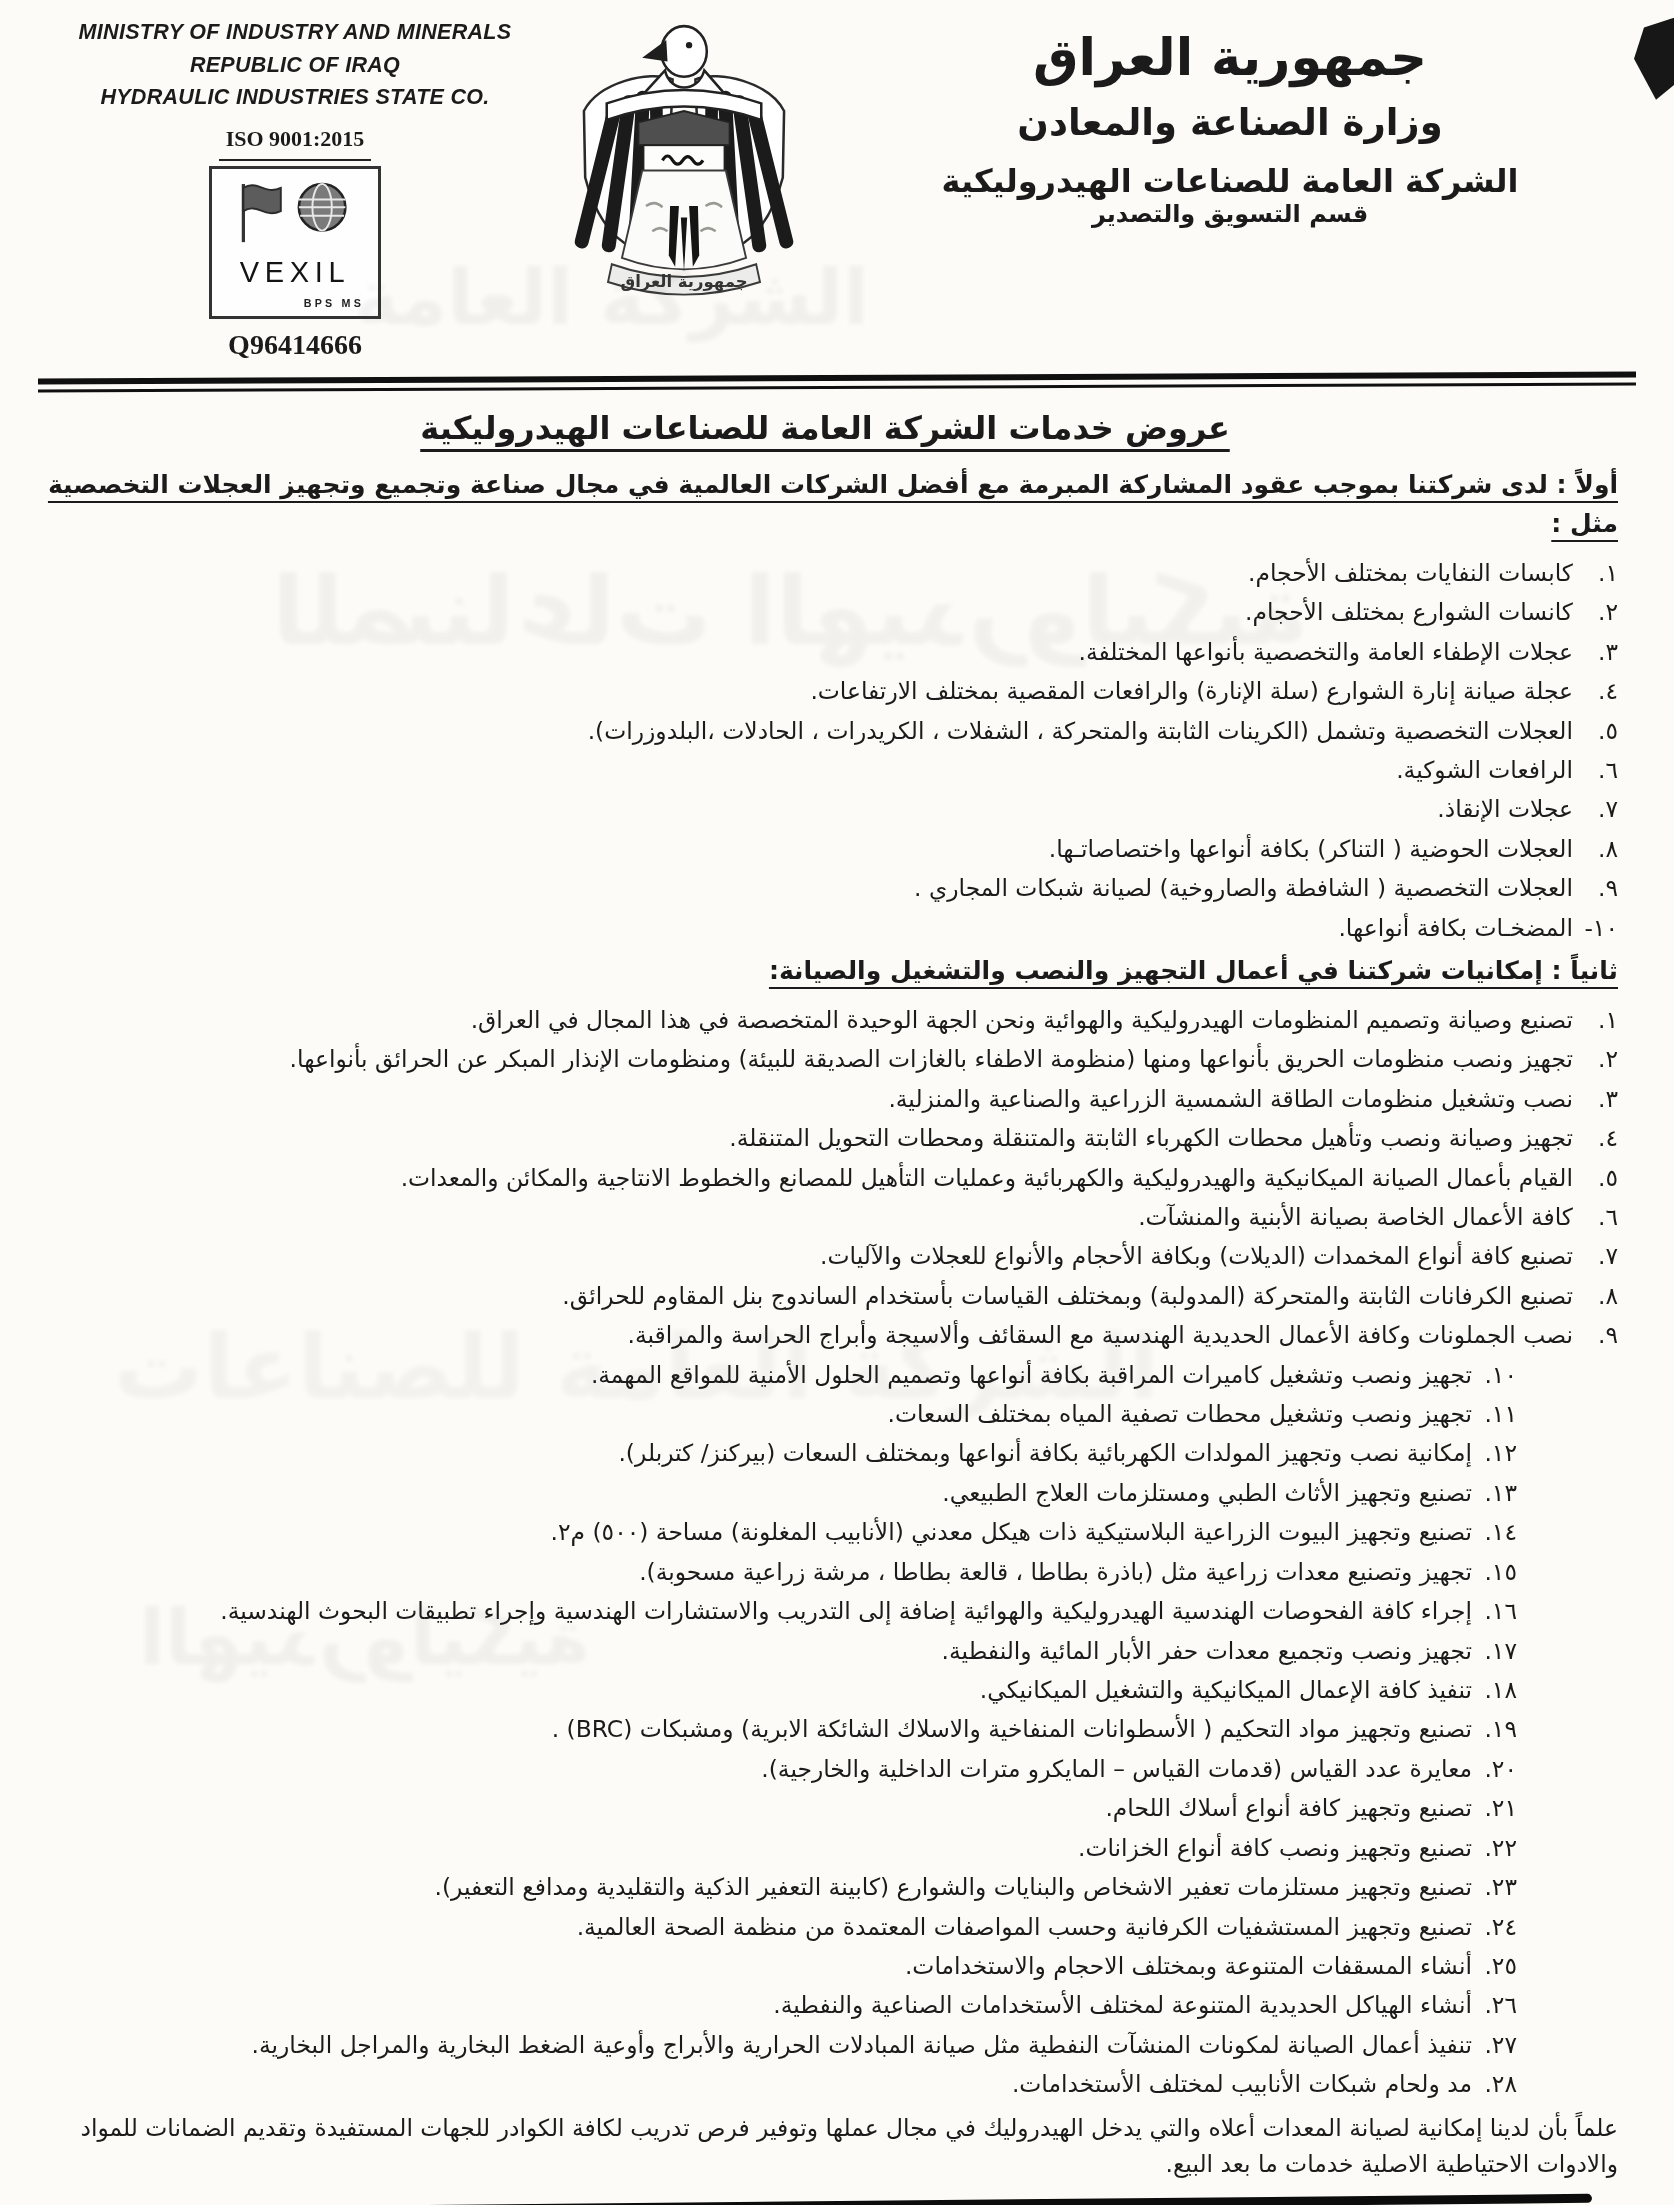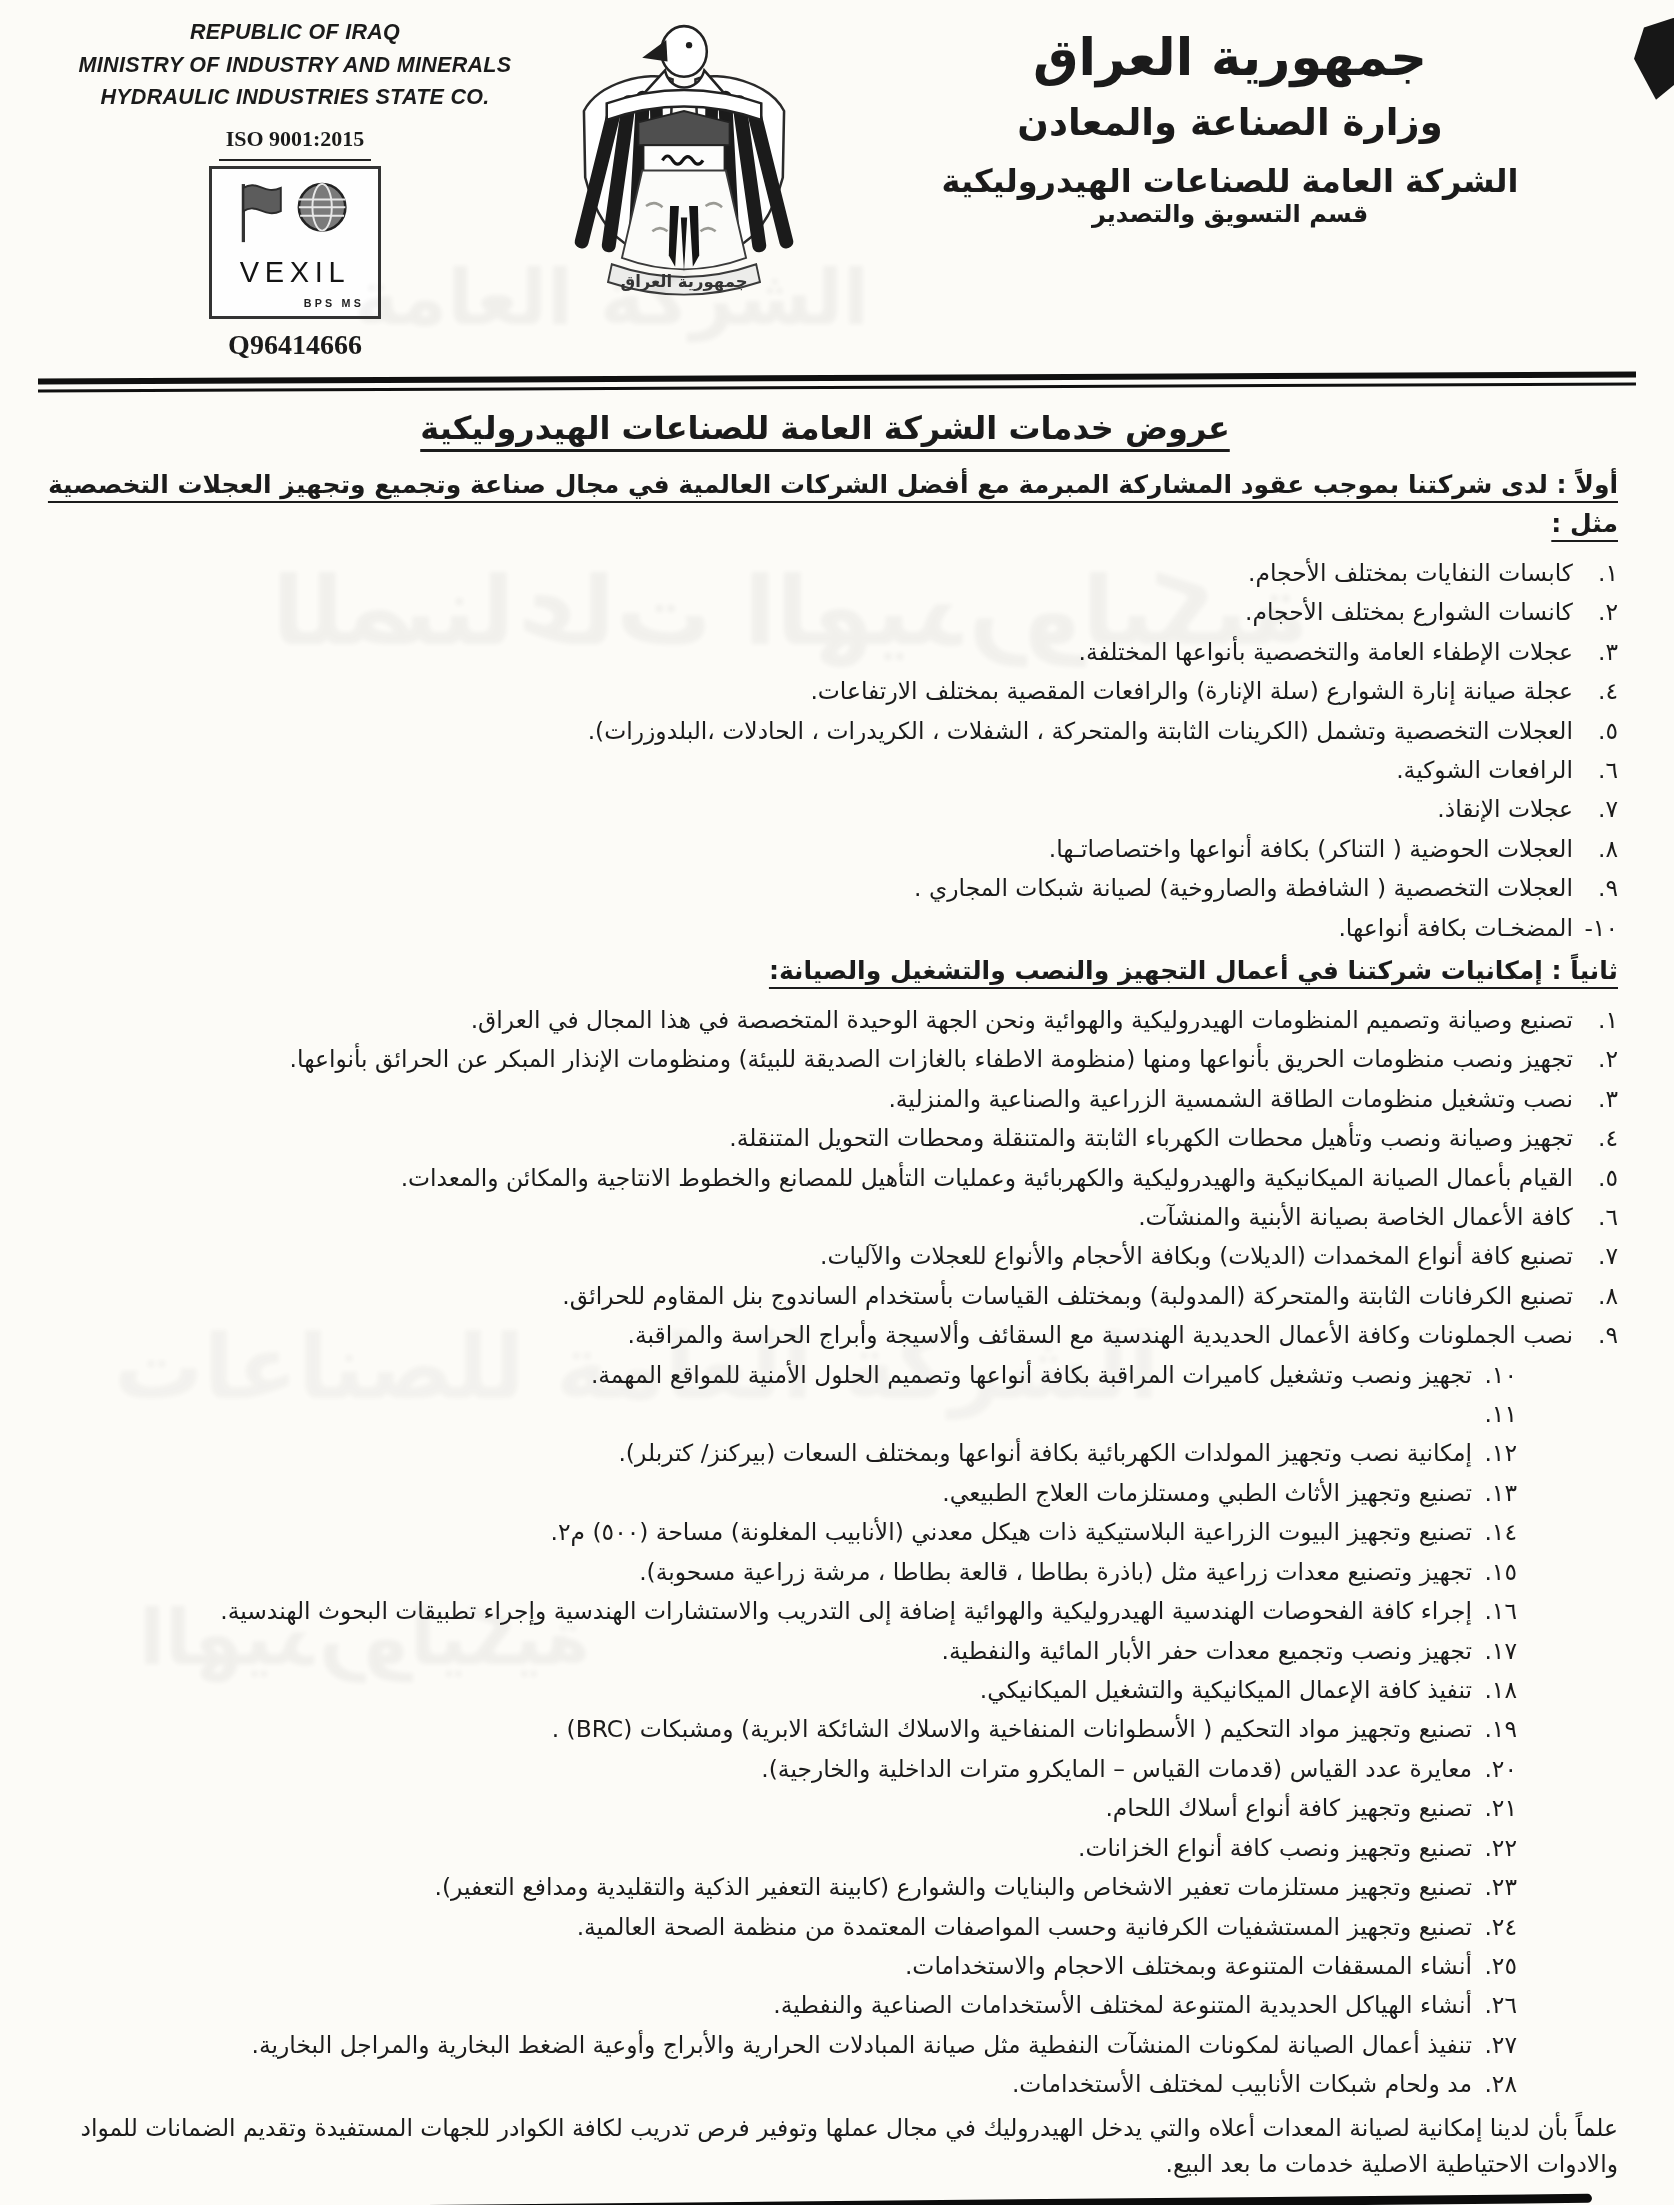--- a/index.html
+++ b/index.html
@@ -62,22 +62,22 @@
 <div class="page">
 
   <div class="wm wm1">الشركة العامة</div>
   <div class="wm wm2">للصناعات الهيدروليكية</div>
   <div class="wm wm3">الشركة العامة للصناعات</div>
   <div class="wm wm4">الهيدروليكية</div>
   <div class="corner-mark"></div>
 
   <header class="hdr">
     <div class="hdr-left">
+      <div class="en-line">MINISTRY OF INDUSTRY AND MINERALS</div>
       <div class="en-line">REPUBLIC OF IRAQ</div>
-      <div class="en-line">MINISTRY OF INDUSTRY AND MINERALS</div>
       <div class="en-line">HYDRAULIC INDUSTRIES STATE CO.</div>
       <div><span class="iso">ISO 9001:2015</span></div>
       <div class="vexil-box">
         <svg width="144" height="71" viewBox="0 0 220 110">
           <line x1="30" y1="14" x2="30" y2="104" stroke="#333" stroke-width="5"></line>
           <path d="M30 20 C52 6 62 32 88 20 L88 56 C62 68 52 42 30 56 Z" fill="#5c5c5c" stroke="#2b2b2b" stroke-width="3"></path>
           <circle cx="152" cy="50" r="36" fill="#7a7a7a" stroke="#222" stroke-width="4"></circle>
           <ellipse cx="152" cy="50" rx="15" ry="36" fill="none" stroke="#e8e8e8" stroke-width="3"></ellipse>
           <line x1="116" y1="38" x2="188" y2="38" stroke="#e8e8e8" stroke-width="3"></line>
           <line x1="116" y1="50" x2="188" y2="50" stroke="#e8e8e8" stroke-width="3"></line>
@@ -246,20 +246,21 @@
           <span class="txt">نصب الجملونات وكافة الأعمال الحديدية الهندسية مع السقائف وألاسيجة وأبراج الحراسة والمراقبة.</span>
         </li>
 
         <li class="row indent">
           <span class="num">١٠.</span>
           <span class="txt">تجهيز ونصب وتشغيل كاميرات المراقبة بكافة أنواعها وتصميم الحلول الأمنية للمواقع المهمة.</span>
         </li>
 
         <li class="row indent">
           <span class="num">١١.</span>
+          <span class="txt">تجهيز ونصب وتشغيل محطات تصفية المياه بمختلف السعات.</span>
         </li>
 
         <li class="row indent">
           <span class="num">١٢.</span>
           <span class="txt">إمكانية نصب وتجهيز المولدات الكهربائية بكافة أنواعها وبمختلف السعات (بيركنز/ كتربلر).</span>
         </li>
 
         <li class="row indent">
           <span class="num">١٣.</span>
           <span class="txt">تصنيع وتجهيز الأثاث الطبي ومستلزمات العلاج الطبيعي.</span>

